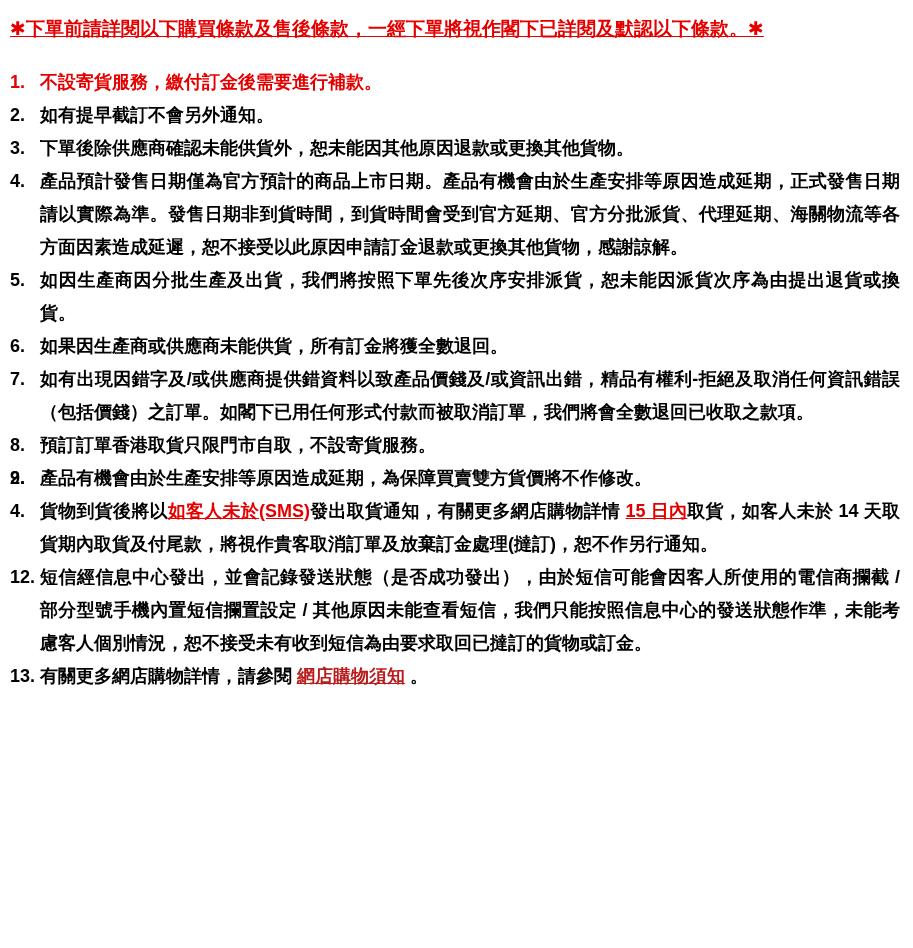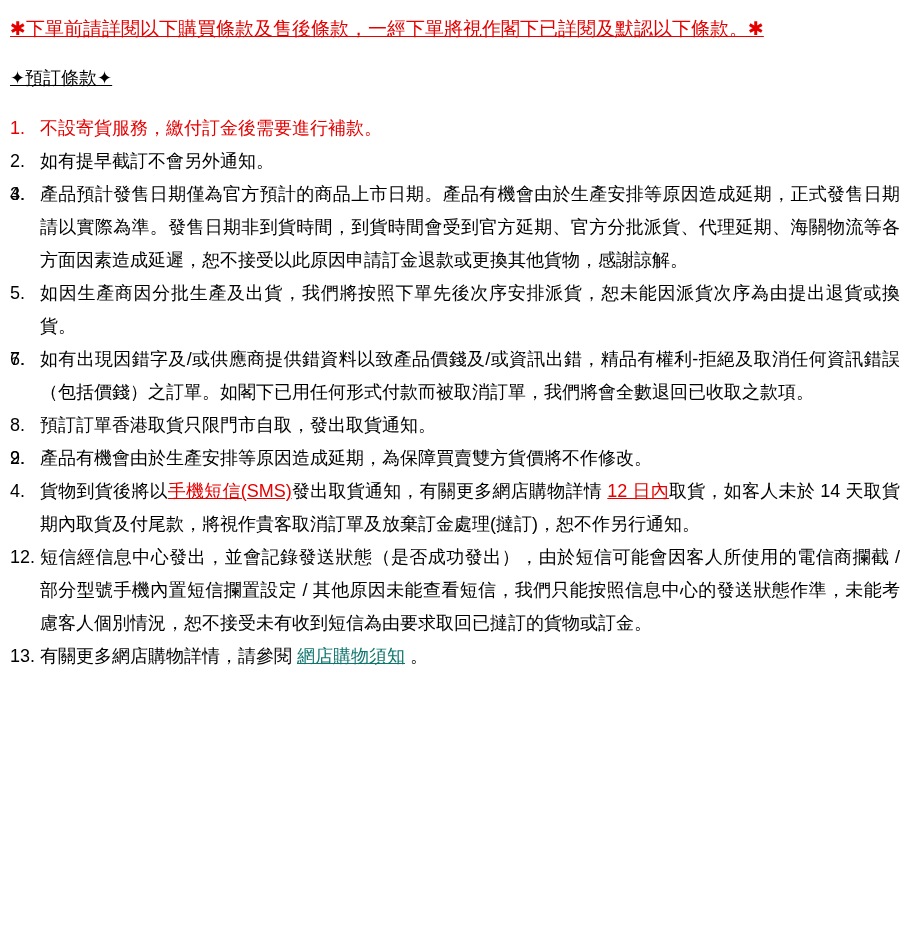--- a/index.html
+++ b/index.html
@@ -7,21 +7,21 @@
     margin: 0;
     padding: 0;
     background: #ffffff;
     font-family: "Liberation Sans", "DejaVu Sans", sans-serif;
   }
   .page {
     width: 910px;
     min-height: 948px;
     padding: 12px 10px 10px 10px;
     color: #000000;
-    font-weight: 400;
+    font-weight: 700;
     font-size: 18px;
     line-height: 33px;
   }
   .notice-header {
     color: #e50000;
     text-decoration: underline;
     font-size: 19px;
     line-height: 26px;
     margin: 4px 0 24px 0;
   }
@@ -42,41 +42,40 @@
     position: absolute;
     left: 0;
     top: 0;
   }
   .item.red { color: #e50000; }
   .red-underline {
     color: #e50000;
     text-decoration: underline;
   }
   a.link {
-    color: #0f766e;
+    color: #b91c1c;
     text-decoration: underline;
     cursor: pointer;
   }
 </style>
 </head>
 <body>
 
 <div class="page">
   <div class="notice-header">✱下單前請詳閱以下購買條款及售後條款，一經下單將視作閣下已詳閱及默認以下條款。✱</div>
 
-  <div class="section-title">✦預訂條款✦</div>
 
   <div class="terms-list">
       <div class="item red"><span class="num">1.</span><span class="text"><span>不設寄貨服務，繳付訂金後需要進行補款。</span></span></div>
       <div class="item"><span class="num">2.</span><span class="text"><span>如有提早截訂不會另外通知。</span></span></div>
-      <div class="item"><span class="num">3.</span></div>
+      <div class="item"><span class="num">3.</span><span class="text"><span>下單後除供應商確認未能供貨外，恕未能因其他原因退款或更換其他貨物。</span></span></div>
       <div class="item"><span class="num">4.</span><span class="text"><span>產品預計發售日期僅為官方預計的商品上市日期。產品有機會由於生產安排等原因造成延期，正式發售日期請以實際為準。發售日期非到貨時間，到貨時間會受到官方延期、官方分批派貨、代理延期、海關物流等各方面因素造成延遲，恕不接受以此原因申請訂金退款或更換其他貨物，感謝諒解。</span></span></div>
       <div class="item"><span class="num">5.</span><span class="text"><span>如因生產商因分批生產及出貨，我們將按照下單先後次序安排派貨，恕未能因派貨次序為由提出退貨或換貨。</span></span></div>
-      <div class="item"><span class="num">6.</span></div>
+      <div class="item"><span class="num">6.</span><span class="text"><span>如果因生產商或供應商未能供貨，所有訂金將獲全數退回。</span></span></div>
       <div class="item"><span class="num">7.</span><span class="text"><span>如有出現因錯字及/或供應商提供錯資料以致產品價錢及/或資訊出錯，精品有權利-拒絕及取消任何資訊錯誤（包括價錢）之訂單。如閣下已用任何形式付款而被取消訂單，我們將會全數退回已收取之款項。</span></span></div>
-      <div class="item"><span class="num">8.</span><span class="text"><span>預訂訂單香港取貨只限門市自取，發出取貨通知。</span></span></div>
+      <div class="item"><span class="num">8.</span><span class="text"><span>預訂訂單香港取貨只限門市自取，不設寄貨服務。</span></span></div>
       <div class="item"><span class="num">9.</span></div>
       <div class="item"><span class="num">2.</span><span class="text"><span>產品有機會由於生產安排等原因造成延期，為保障買賣雙方貨價將不作修改。</span></span></div>
-      <div class="item"><span class="num">4.</span><span class="text"><span>貨物到貨後將以</span><span class="red-underline">手機短信(SMS)</span><span>發出取貨通知，有關更多網店購物詳情 </span><span class="red-underline">12 日內</span><span>取貨，如客人未於 14 天取貨期內取貨及付尾款，將視作貴客取消訂單及放棄訂金處理(撻訂)，恕不作另行通知。</span></span></div>
+      <div class="item"><span class="num">4.</span><span class="text"><span>貨物到貨後將以</span><span class="red-underline">如客人未於(SMS)</span><span>發出取貨通知，有關更多網店購物詳情 </span><span class="red-underline">15 日內</span><span>取貨，如客人未於 14 天取貨期內取貨及付尾款，將視作貴客取消訂單及放棄訂金處理(撻訂)，恕不作另行通知。</span></span></div>
       <div class="item"><span class="num">12.</span><span class="text"><span>短信經信息中心發出，並會記錄發送狀態（是否成功發出），由於短信可能會因客人所使用的電信商攔截 / 部分型號手機內置短信攔置設定 / 其他原因未能查看短信，我們只能按照信息中心的發送狀態作準，未能考慮客人個別情況，恕不接受未有收到短信為由要求取回已撻訂的貨物或訂金。</span></span></div>
       <div class="item"><span class="num">13.</span><span class="text"><span>有關更多網店購物詳情，請參閱 </span><a class="link" href="#">網店購物須知</a><span> 。</span></span></div>
     </div>
 </div>
 
 </body></html>

